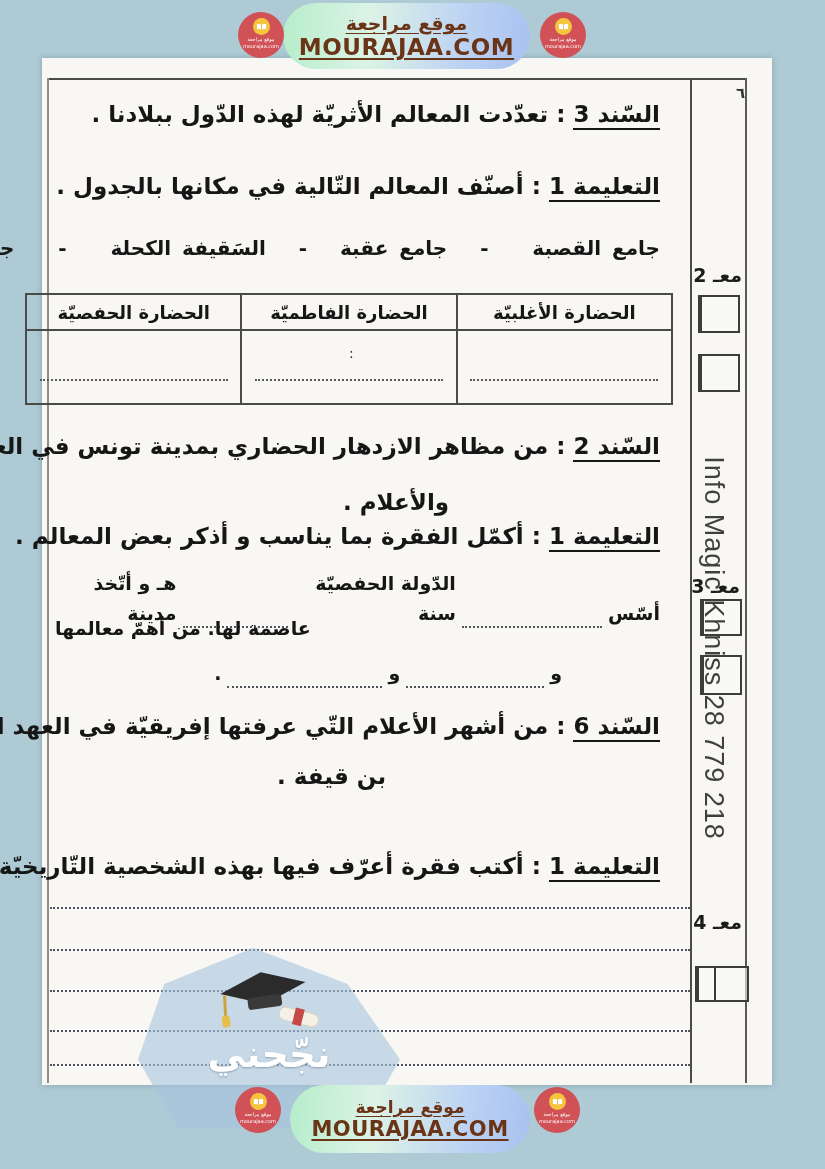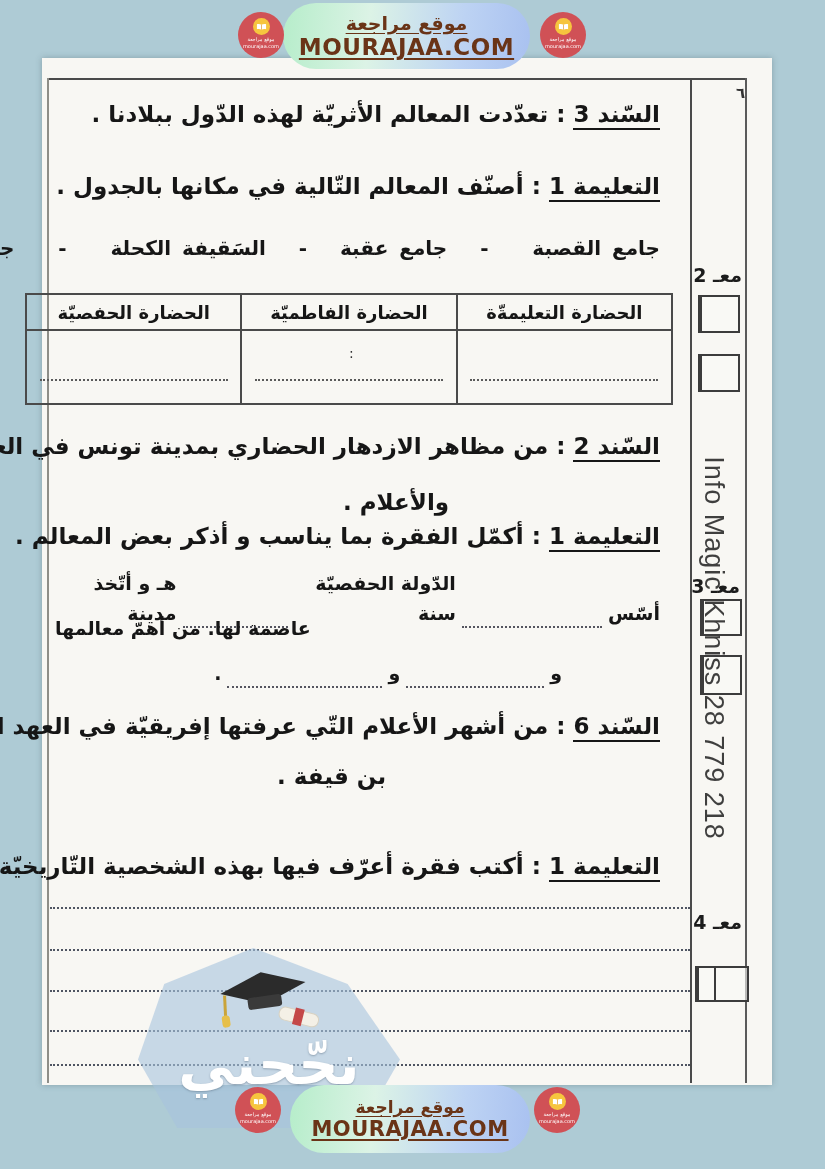--- a/index.html
+++ b/index.html
@@ -81,21 +81,21 @@
     font-family:"Liberation Sans","DejaVu Sans",sans-serif;
     font-size:27px; color:#1f1f1f; opacity:.85; text-align:center; line-height:43px;
     letter-spacing:1px; white-space:nowrap; z-index:3;}
 
   
   .watermark{position:absolute; left:138px; top:948px; width:262px; height:180px;
     background:rgba(167,195,221,.6);
     clip-path:polygon(44% 0,80% 20%,100% 62%,85% 100%,15% 100%,0 62%,10% 20%);
     z-index:4; display:flex; flex-direction:column; align-items:center;}
   .wm-art{margin-top:20px;}
-  .wm-text{color:#ffffff; font-size:56px; font-weight:800; direction:rtl;
+  .wm-text{color:#ffffff; font-size:38px; font-weight:800; direction:rtl;
     text-shadow:0 1px 2px rgba(90,110,130,.5); margin-top:2px; letter-spacing:1px;}
 
   
   .banner-pill{position:absolute; border-radius:40px; z-index:6;
     background:linear-gradient(95deg,#b6edca 0%,#dcf3e6 35%,#bdd3f3 72%,#a9c1f0 100%);
     display:flex; flex-direction:column; align-items:center; justify-content:center;
     color:#6a3417;}
   .pill-top{left:283px; top:3px; width:247px; height:66px;}
   .pill-bottom{left:290px; top:1085px; width:240px; height:68px;}
   .pill-ar{font-size:19px; font-weight:800; direction:rtl;
@@ -133,21 +133,21 @@
       <div class="line s3-line">
         <span class="u">السّند 3</span><span> : تعدّدت المعالم الأثريّة لهذه الدّول ببلادنا .</span>
       </div>
       <div class="line t3-line">
         <span class="u">التعليمة 1</span><span> : أصنّف المعالم التّالية في مكانها بالجدول .</span>
       </div>
       <div class="line monuments">جامع القصبة    -   جامع عقبة   -   السَقيفة الكحلة    -    جامع الزّيتونة</div>
 
       <div class="table">
         <div class="trow">
-          <div class="th">الحضارة التعليمةّة</div>
+          <div class="th">الحضارة الأغلبيّة</div>
           <div class="th">الحضارة الفاطميّة</div>
           <div class="th">الحضارة الحفصيّة</div>
         </div>
         <div class="trow">
           <div class="td">
               <div class="dots"></div>
             </div>
           <div class="td">
             <span class="mark">:</span>
             <div class="dots"></div>

